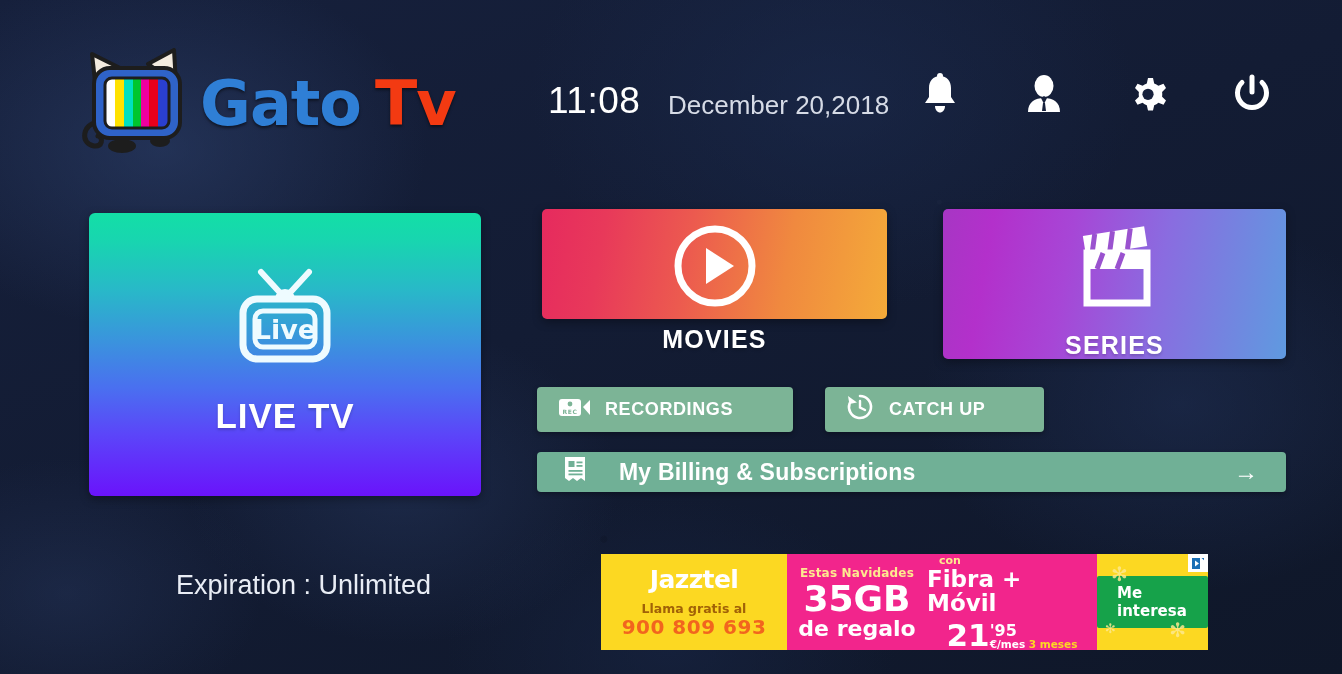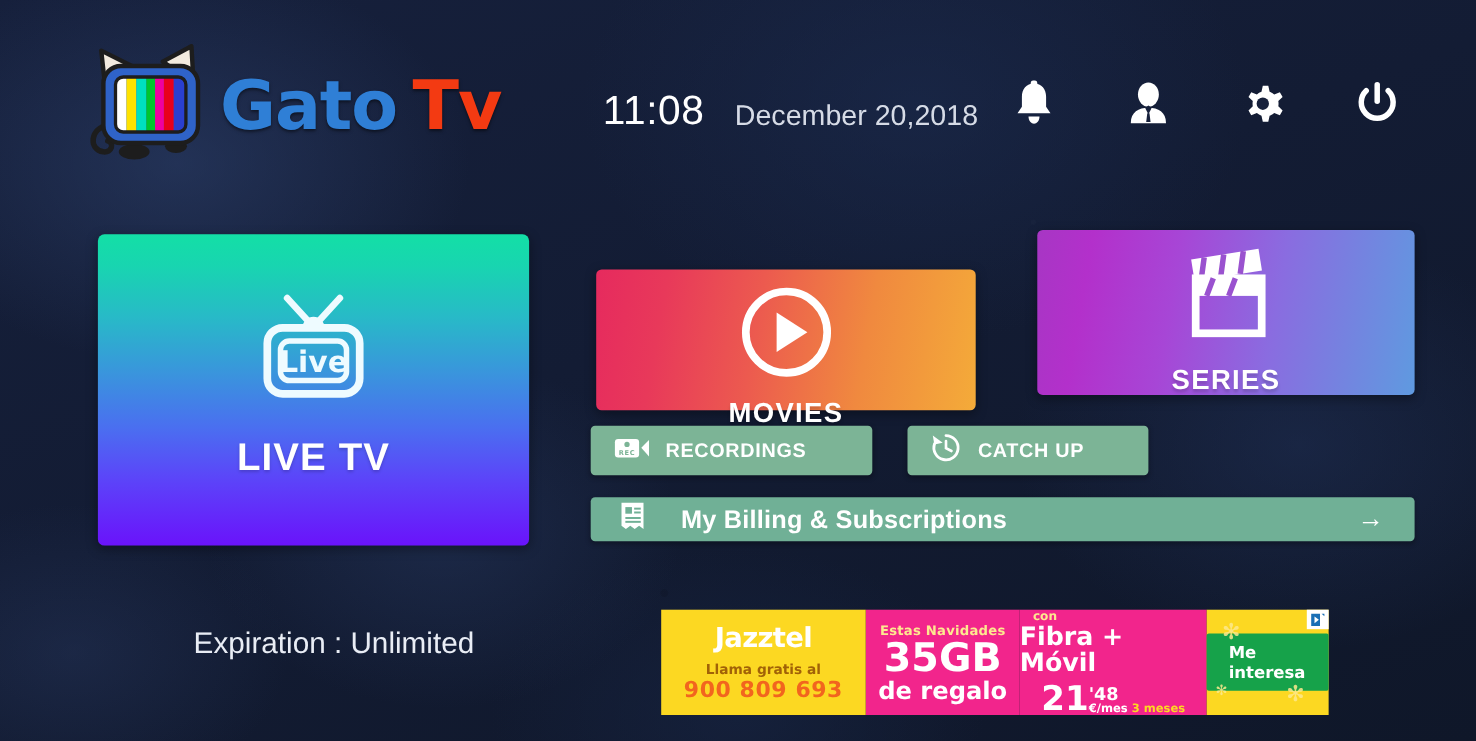--- a/index.html
+++ b/index.html
@@ -31,21 +31,21 @@
       radial-gradient(circle at 70% 30%, rgba(255,255,255,.02) 0 2px, rgba(0,0,0,0) 3px),
       radial-gradient(circle at 45% 80%, rgba(0,0,0,.12) 0 3px, rgba(0,0,0,0) 4px);
     opacity:.8;
   }
 
   .screen { position:absolute; inset:0; }
 
   
   .header { position:absolute; left:0; top:0; width:1342px; height:180px; }
 
-  .logo { position:absolute; left:78px; top:40px; display:flex; align-items:center; }
+  .logo { position:absolute; left:78px; top:48px; display:flex; align-items:center; }
   .logo-mark { position:relative; width:118px; height:110px; }
   .logo-text { display:flex; align-items:baseline; margin-left:4px; }
   .logo-gato {
     font-size:62px; font-weight:bold; color:#2f7fd6;
     font-family:"DejaVu Sans", sans-serif; letter-spacing:-1px;
     text-shadow:0 2px 3px rgba(0,0,0,.5);
   }
   .logo-tv {
     font-size:62px; font-weight:bold; color:#f33a12; margin-left:14px;
     font-family:"DejaVu Sans", sans-serif; letter-spacing:-1px;
@@ -76,26 +76,26 @@
     box-shadow:0 3px 10px rgba(0,0,0,.35);
     cursor:pointer;
   }
   .livetv-icon { margin-top:-8px; }
   .livetv-label {
     font-size:35px; font-weight:bold; color:#fff; letter-spacing:1px; margin-top:26px;
     text-shadow:0 2px 3px rgba(0,0,0,.18);
   }
 
   .movies {
-    position:absolute; left:542px; top:209px; width:345px; height:128px;
+    position:absolute; left:542px; top:209px; width:345px; height:110px;
     border-radius:5px;
     background:linear-gradient(100deg, #e62a5e 0%, #e8395a 18%, #ec5a4f 42%, #f0893f 70%, #f4ab39 100%);
     display:flex; flex-direction:column; align-items:center; justify-content:flex-start;
     box-shadow:0 3px 10px rgba(0,0,0,.35);
-    cursor:pointer; padding-top:14px;margin-top:36px;
+    cursor:pointer; padding-top:14px;
   }
   .movies-label, .series-label {
     font-size:25px; font-weight:bold; color:#fff; letter-spacing:1.2px; margin-top:12px;
     text-shadow:0 2px 3px rgba(0,0,0,.18);
   }
 
   .series {
     position:absolute; left:943px; top:209px; width:343px; height:150px;
     border-radius:5px;
     background:linear-gradient(100deg, #a736c4 0%, #b330cb 14%, #a746d6 36%, #8a6ce0 62%, #5f9ae0 100%);
@@ -353,21 +353,21 @@
       <div class="ad-gb">35GB</div>
       <div class="ad-gift">de regalo</div>
     </div>
     <div class="ad-pink2">
       <div class="ad-con">con</div>
       <div class="ad-fibra">Fibra + Móvil</div>
       <div class="ad-rule"></div>
       <div class="ad-pricewrap">
         <span class="ad-price">21</span>
         <span>
-          <span class="ad-pricecents">'48</span>
+          <span class="ad-pricecents">'95</span>
           <div class="ad-permonth">
             <span>€/mes</span>
             <span class="ad-months">3 meses</span>
           </div>
         </span>
       </div>
     </div>
     <div class="ad-cta">
       <span class="flower" style="left:14px; top:8px;">✻</span>
       <span class="flower" style="right:22px; bottom:8px;">✻</span>

